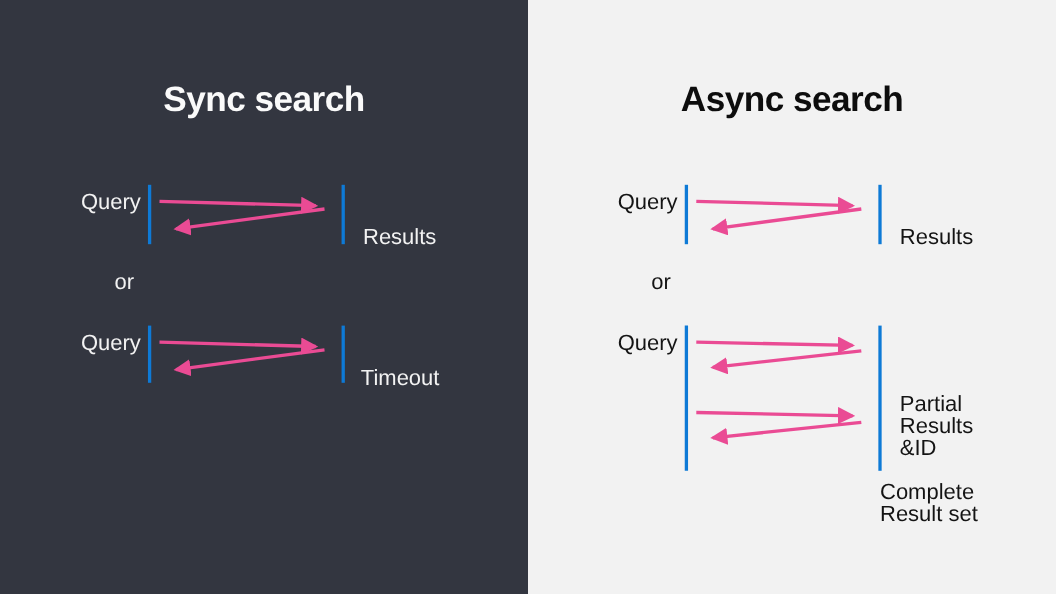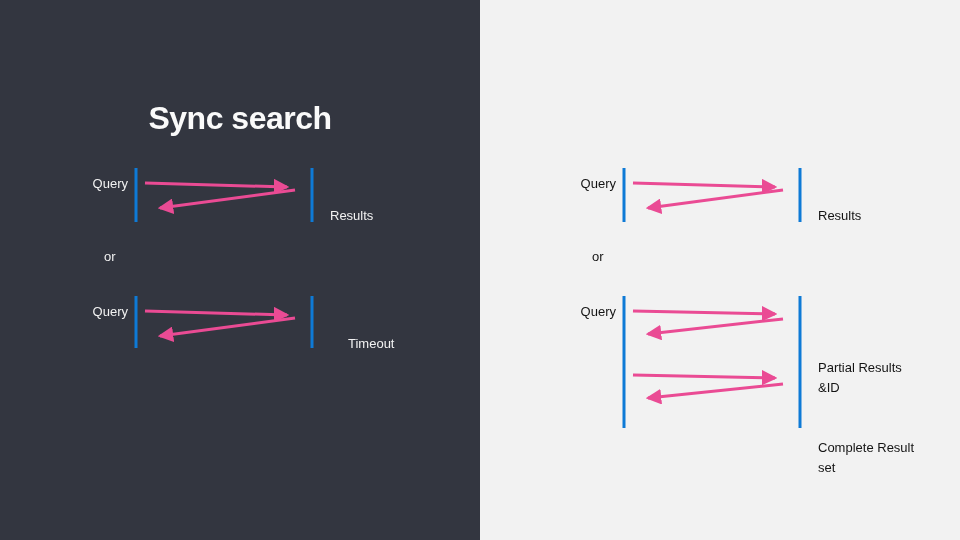--- a/index.html
+++ b/index.html
@@ -34,37 +34,37 @@
   .panel-title {
     position: absolute;
     top: 72px;
     left: 0;
     width: 100%;
     text-align: center;
     font-size: 32px;
     font-weight: bold;
     letter-spacing: -0.5px;
   }
-  .panel.dark  .panel-title { color: var(--light-title); margin-top: 28px; }
+  .panel.dark  .panel-title { color: var(--light-title); }
   .panel.light .panel-title { color: var(--dark-title); }
 
   svg.diagram-layer {
     position: absolute;
     top: 0; left: 0;
     width: 480px;
     height: 540px;
     display: block;
   }
   .lifeline { stroke: var(--accent-blue); stroke-width: 3; fill: none; }
   .msg-arrow { stroke: var(--accent-pink); stroke-width: 3; fill: none; }
   .arrow-head { fill: var(--accent-pink); }
 
   .lbl {
     position: absolute;
-    font-size: 13px;
+    font-size: 20px;
     line-height: 20px;
     white-space: nowrap;
   }
   .lbl.wrap { white-space: normal; margin-top: 32px; }
   .lbl.r { text-align: right; }
 </style>
 </head>
 <body>
 
 <div class="slide">
@@ -87,24 +87,25 @@
       <line class="lifeline" x1="136" y1="296" x2="136" y2="348"></line>
       <line class="lifeline" x1="312" y1="296" x2="312" y2="348"></line>
       <path class="msg-arrow" marker-end="url(#ahL)" d="M145,311 L287,315"></path>
       <path class="msg-arrow" marker-end="url(#ahL)" d="M295,318 L160,336"></path>
     </svg>
 
     <div class="lbl r" style="left:50px; top:174px; width:78px;">Query</div>
     <div class="lbl" style="left:330px; top:206px;">Results</div>
     <div class="lbl" style="left:104px; top:247px;">or</div>
     <div class="lbl r" style="left:50px; top:302px; width:78px;">Query</div>
-    <div class="lbl" style="left:348px; top:334px;text-align:right;">Timeout</div>
+    <div class="lbl" style="left:328px; top:334px;text-align:right;">Timeout</div>
   </div>
 
   <div class="panel light">
+    <div class="panel-title">Async search</div>
 
     <svg class="diagram-layer" viewBox="0 0 480 540">
       <defs>
         <marker id="ahR" viewBox="0 0 10 10" refX="8.5" refY="5" markerWidth="5.2" markerHeight="5.2" orient="auto">
           <path class="arrow-head" d="M0,0 L10,5 L0,10 z"></path>
         </marker>
       </defs>
 
       <line class="lifeline" x1="144" y1="168" x2="144" y2="222"></line>
       <line class="lifeline" x1="320" y1="168" x2="320" y2="222"></line>
@@ -117,16 +118,16 @@
       <path class="msg-arrow" marker-end="url(#ahR)" d="M303,319 L168,334"></path>
       <path class="msg-arrow" marker-end="url(#ahR)" d="M153,375 L295,378"></path>
       <path class="msg-arrow" marker-end="url(#ahR)" d="M303,384 L168,398"></path>
     </svg>
 
     <div class="lbl r" style="left:58px; top:174px; width:78px;">Query</div>
     <div class="lbl" style="left:338px; top:206px;">Results</div>
     <div class="lbl" style="left:112px; top:247px;">or</div>
     <div class="lbl r" style="left:58px; top:302px; width:78px;">Query</div>
     <div class="lbl wrap" style="left:338px; top:326px; width:96px;">Partial Results &amp;ID</div>
-    <div class="lbl wrap" style="left:338px; top:406px; width:100px;">Complete Result set</div>
+    <div class="lbl wrap" style="left:320px; top:406px; width:100px;">Complete Result set</div>
   </div>
 
 </div>
 
 </body></html>

